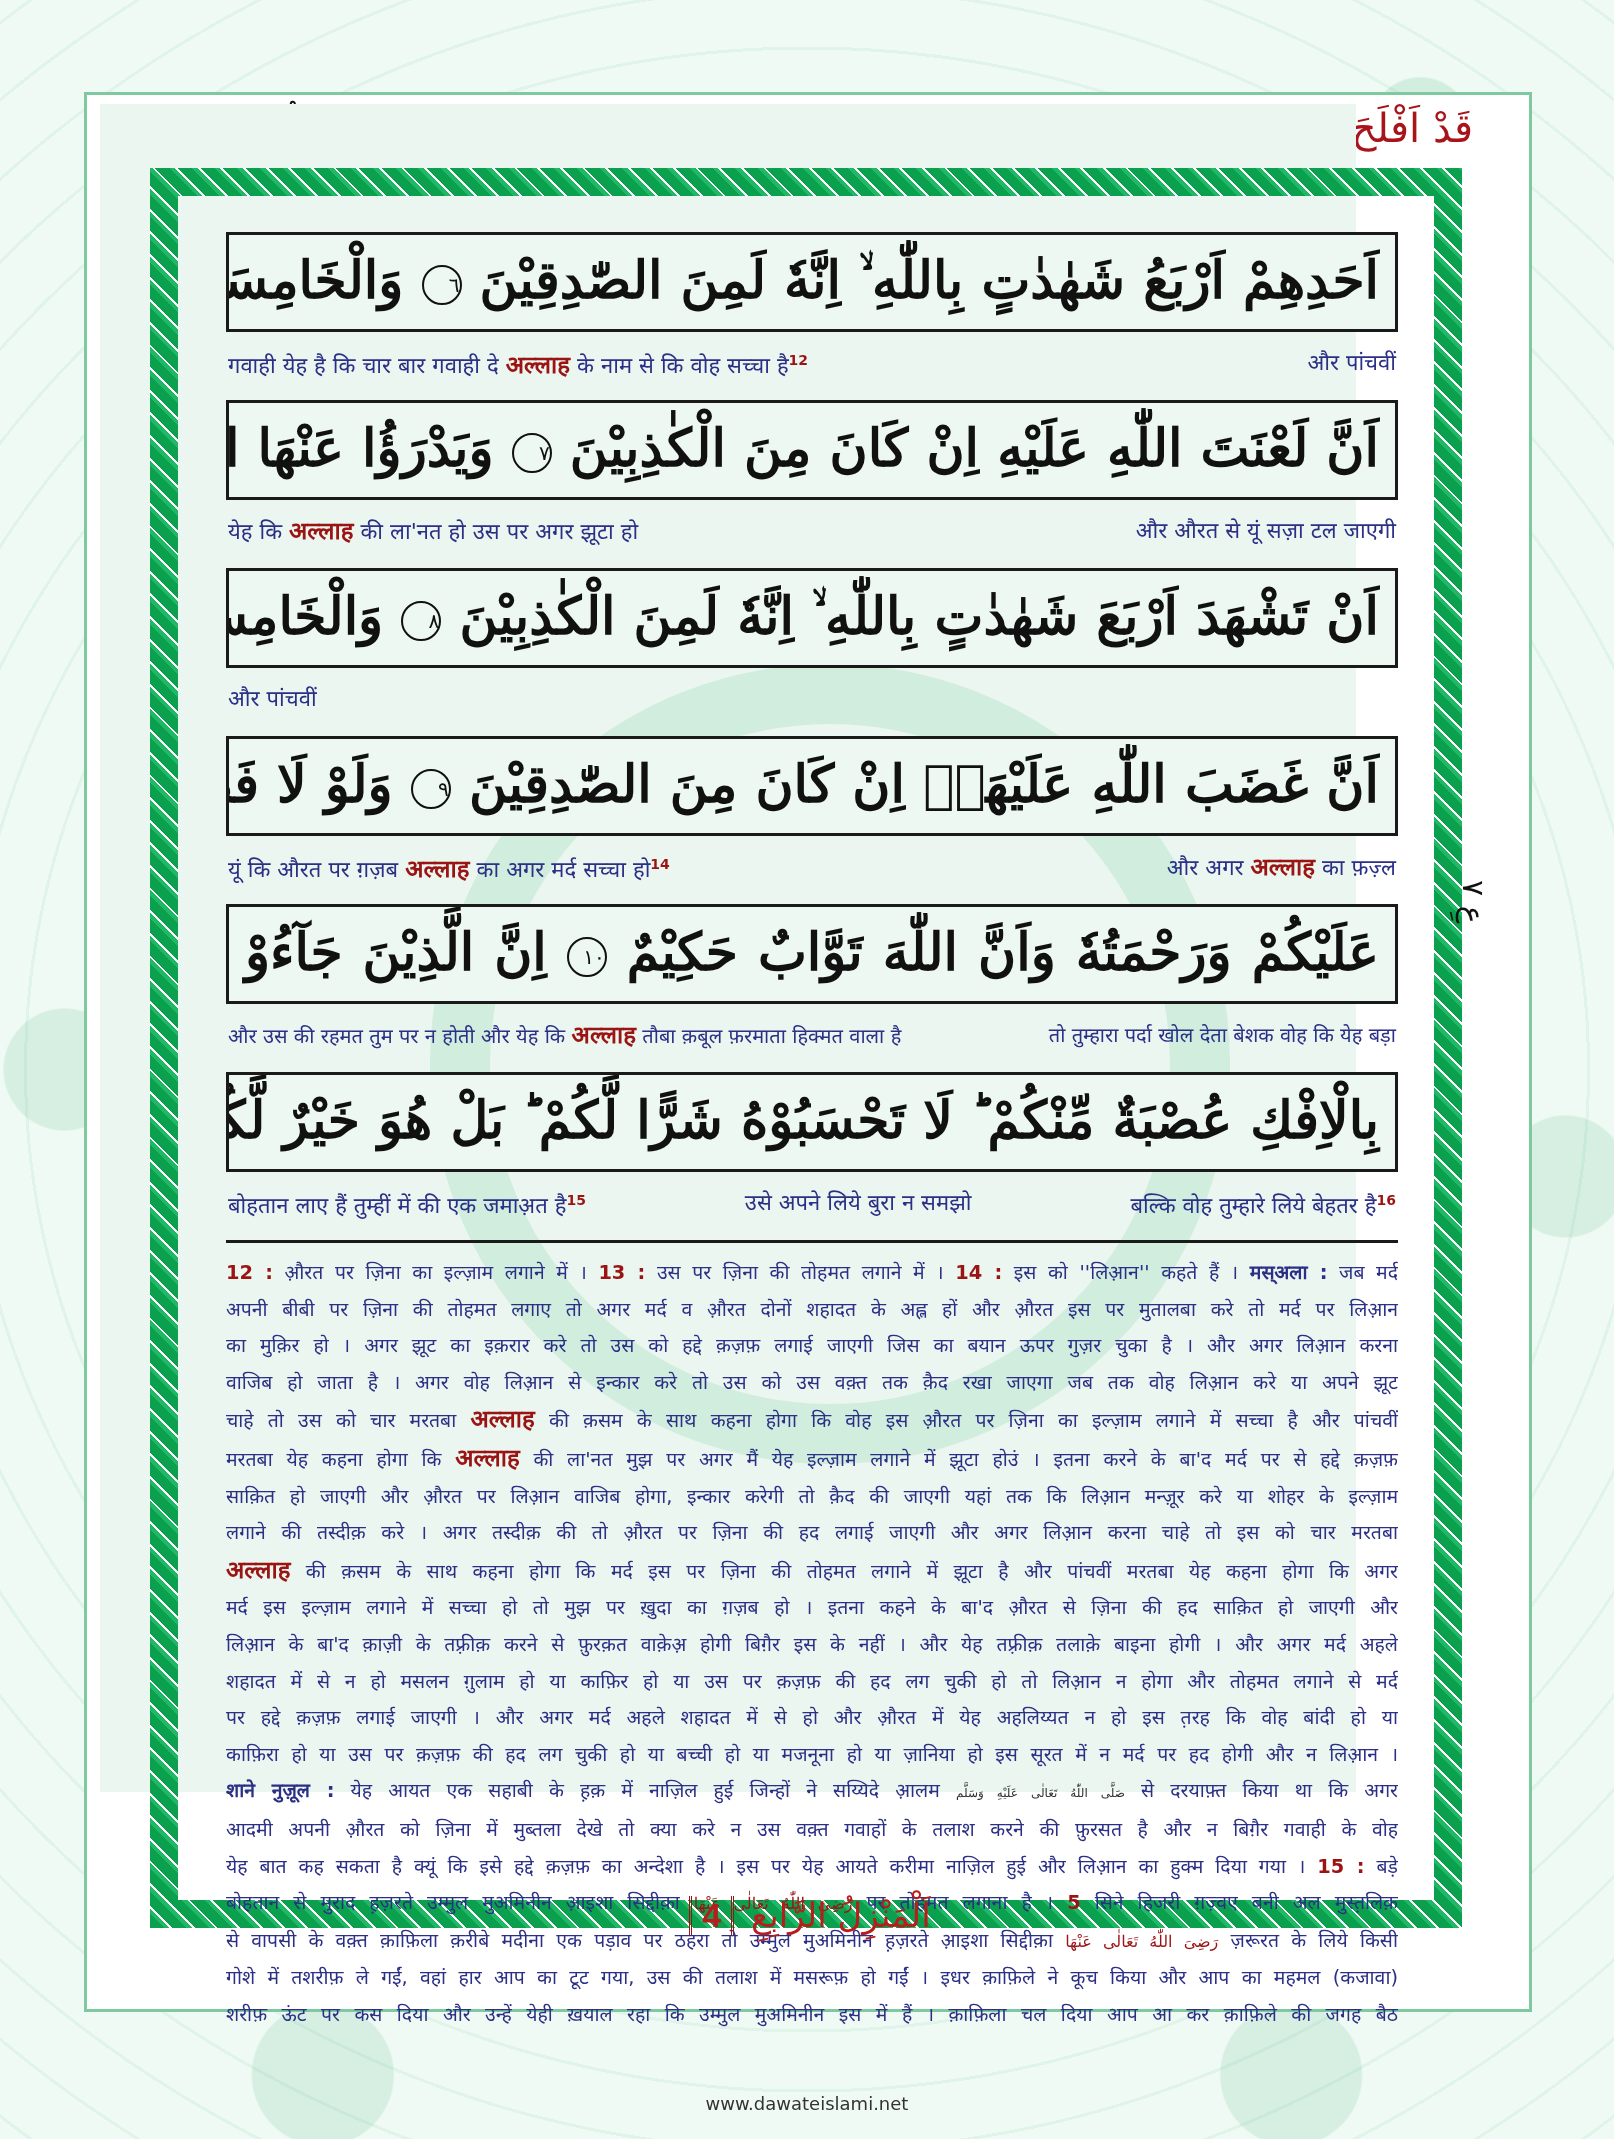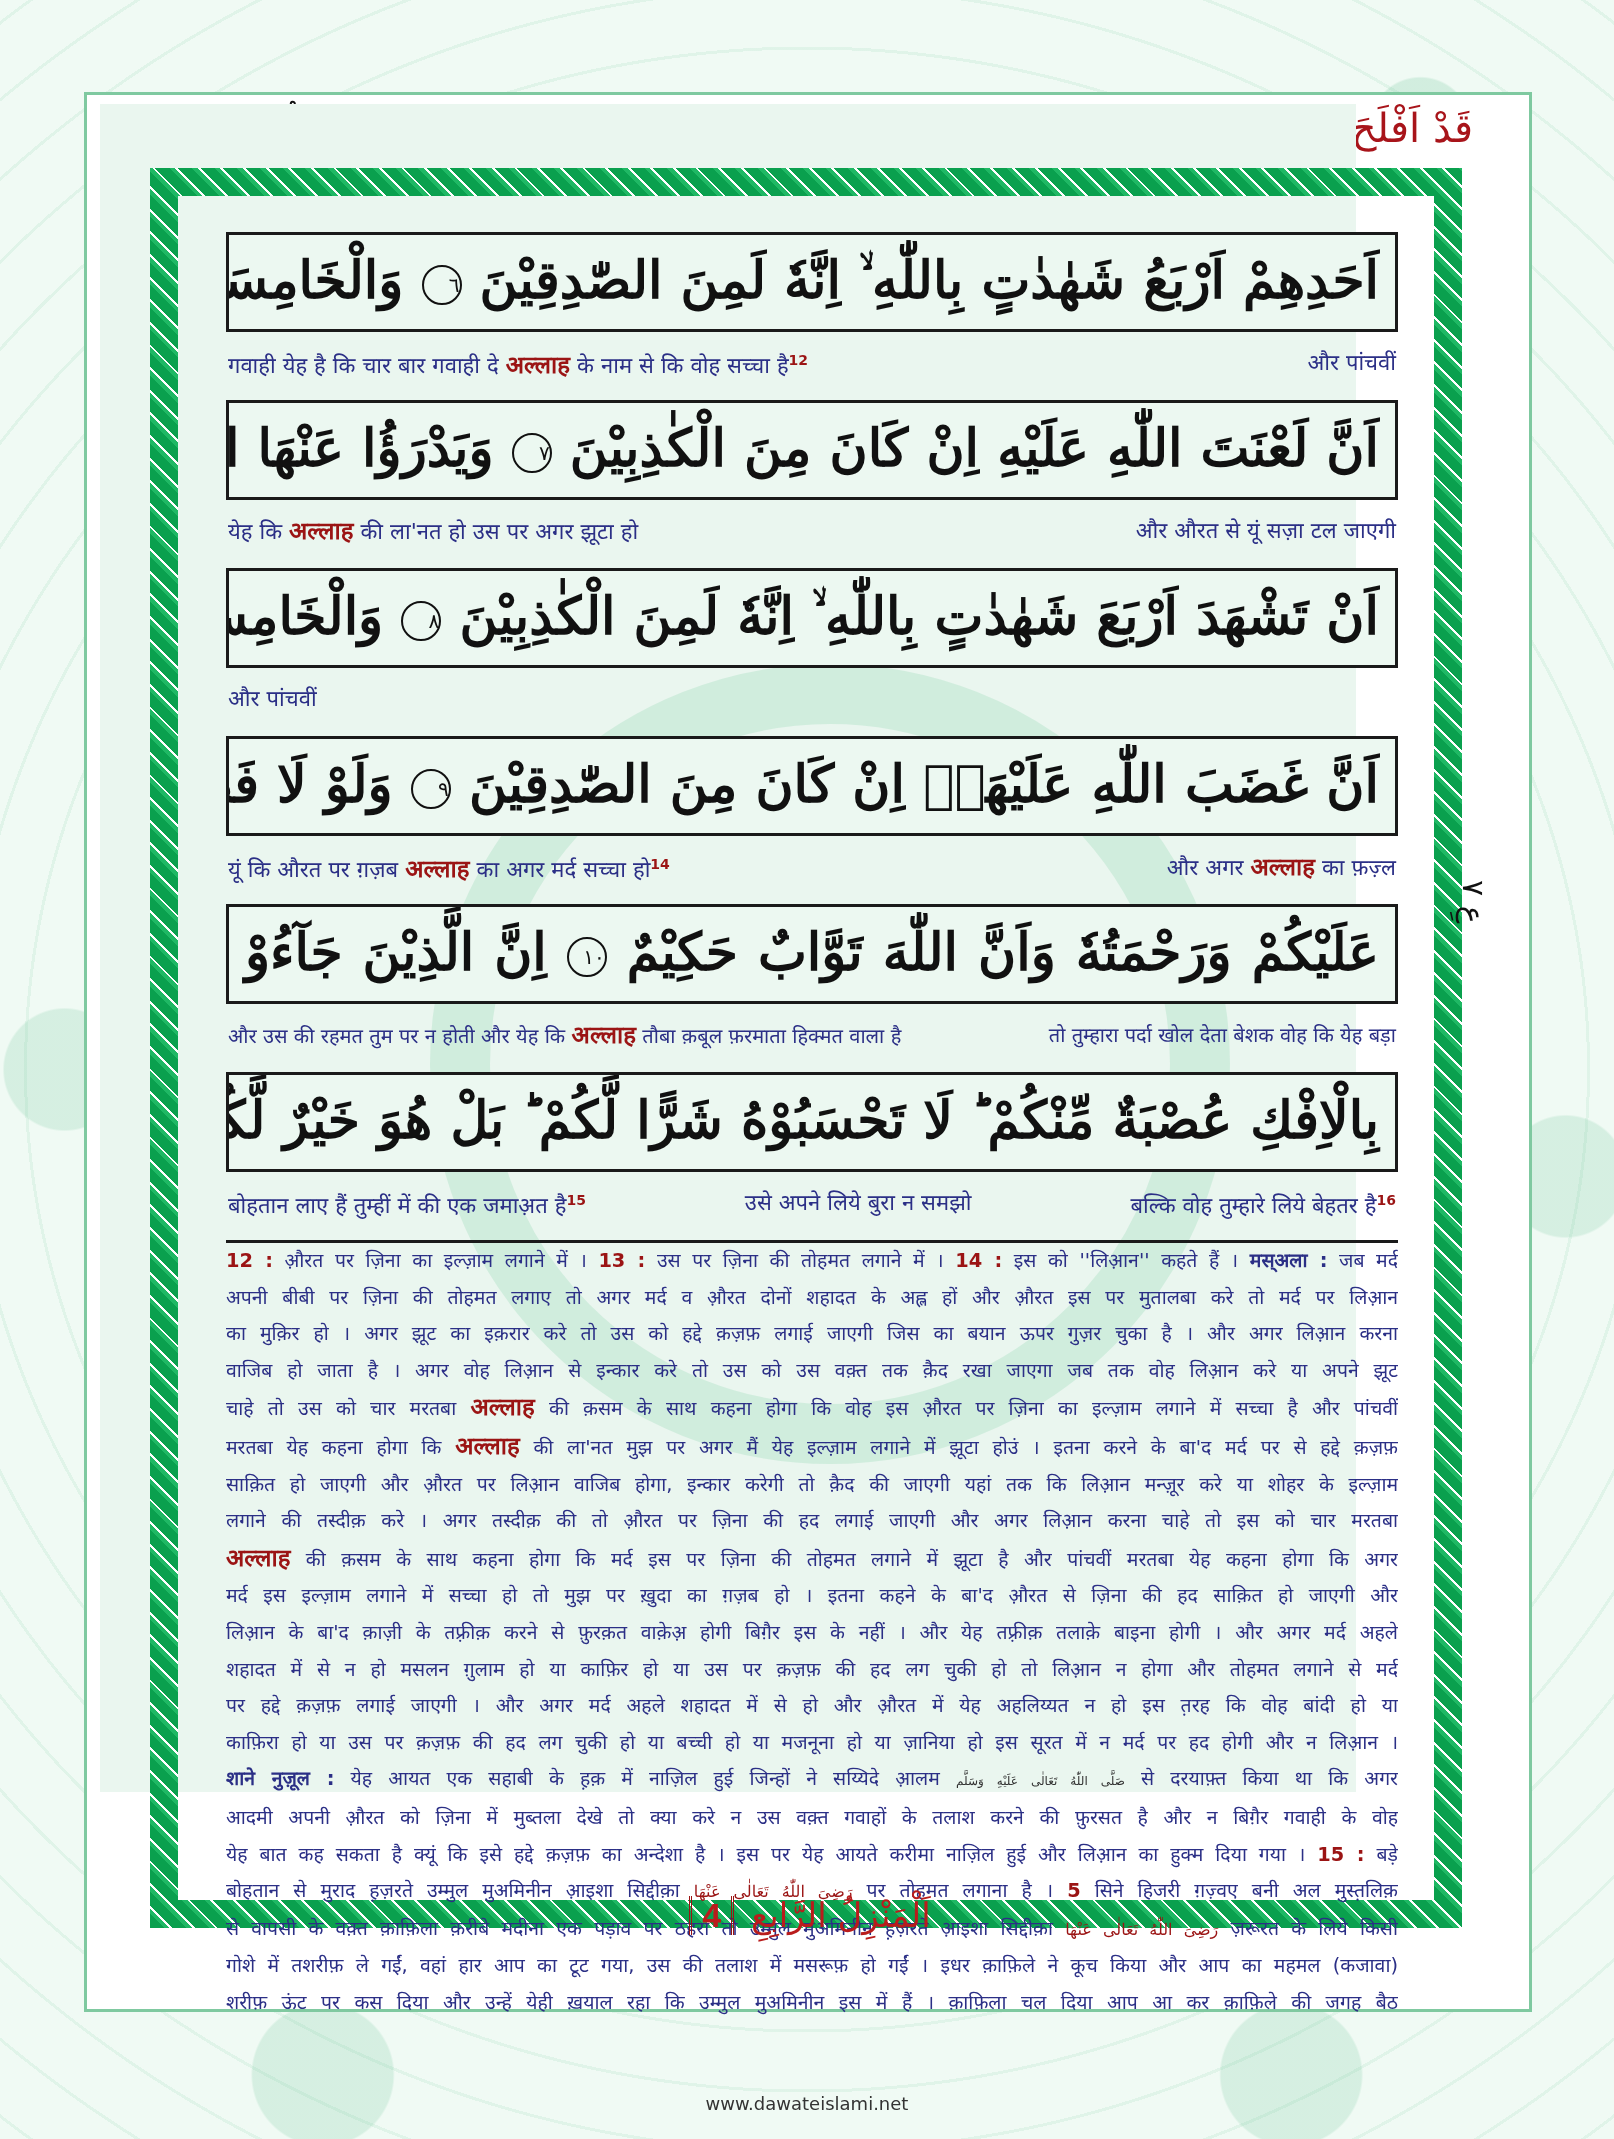--- a/index.html
+++ b/index.html
@@ -56,21 +56,21 @@
   .ayah-marker { display:inline-block; width:36px; height:36px; border:2px solid #111; border-radius:50%; font-size:20px; line-height:36px; text-align:center; vertical-align:middle; font-weight:normal; }
 
   .trans-line {
     height:44px; line-height:54px; font-family:"DejaVu Sans", sans-serif; font-size:22px; color:#2b2f86;
     display:flex; justify-content:space-between; align-items:center; padding:9px 2px; white-space:nowrap;
   }
   .allah { color:#9b1414; font-weight:bold; font-family:"DejaVu Serif", serif; font-size:24px; }
   sup.fn { color:#9b1414; font-weight:bold; font-size:14px; }
 
   .notes {
-    margin-top:6px; border-top:3px solid #1a1a1a; padding-top:0;
+    margin-top:6px; border-top:3px solid #1a1a1a; padding-top:12px;
     font-family:"DejaVu Sans", sans-serif; font-size:19.4px; color:#2b2f86;
     line-height:36.6px; text-align:justify; text-align-last:justify;
   }
   .notes p { margin:0; white-space:nowrap; overflow:hidden; }
   .notes .num { color:#9b1414; font-weight:bold; }
   .notes .bold { font-weight:bold; }
   .notes .honor { color:#9b1414; font-family:"DejaVu Serif", serif; font-size:16px; }
   .notes .honor-dark { color:#333; font-family:Liberation Serif, serif; font-size:12px; }
 
   .ruku { position:absolute; left:1456px; top:880px; font-family:"DejaVu Serif", serif; font-size:30px; color:#111; writing-mode:vertical-rl; }

